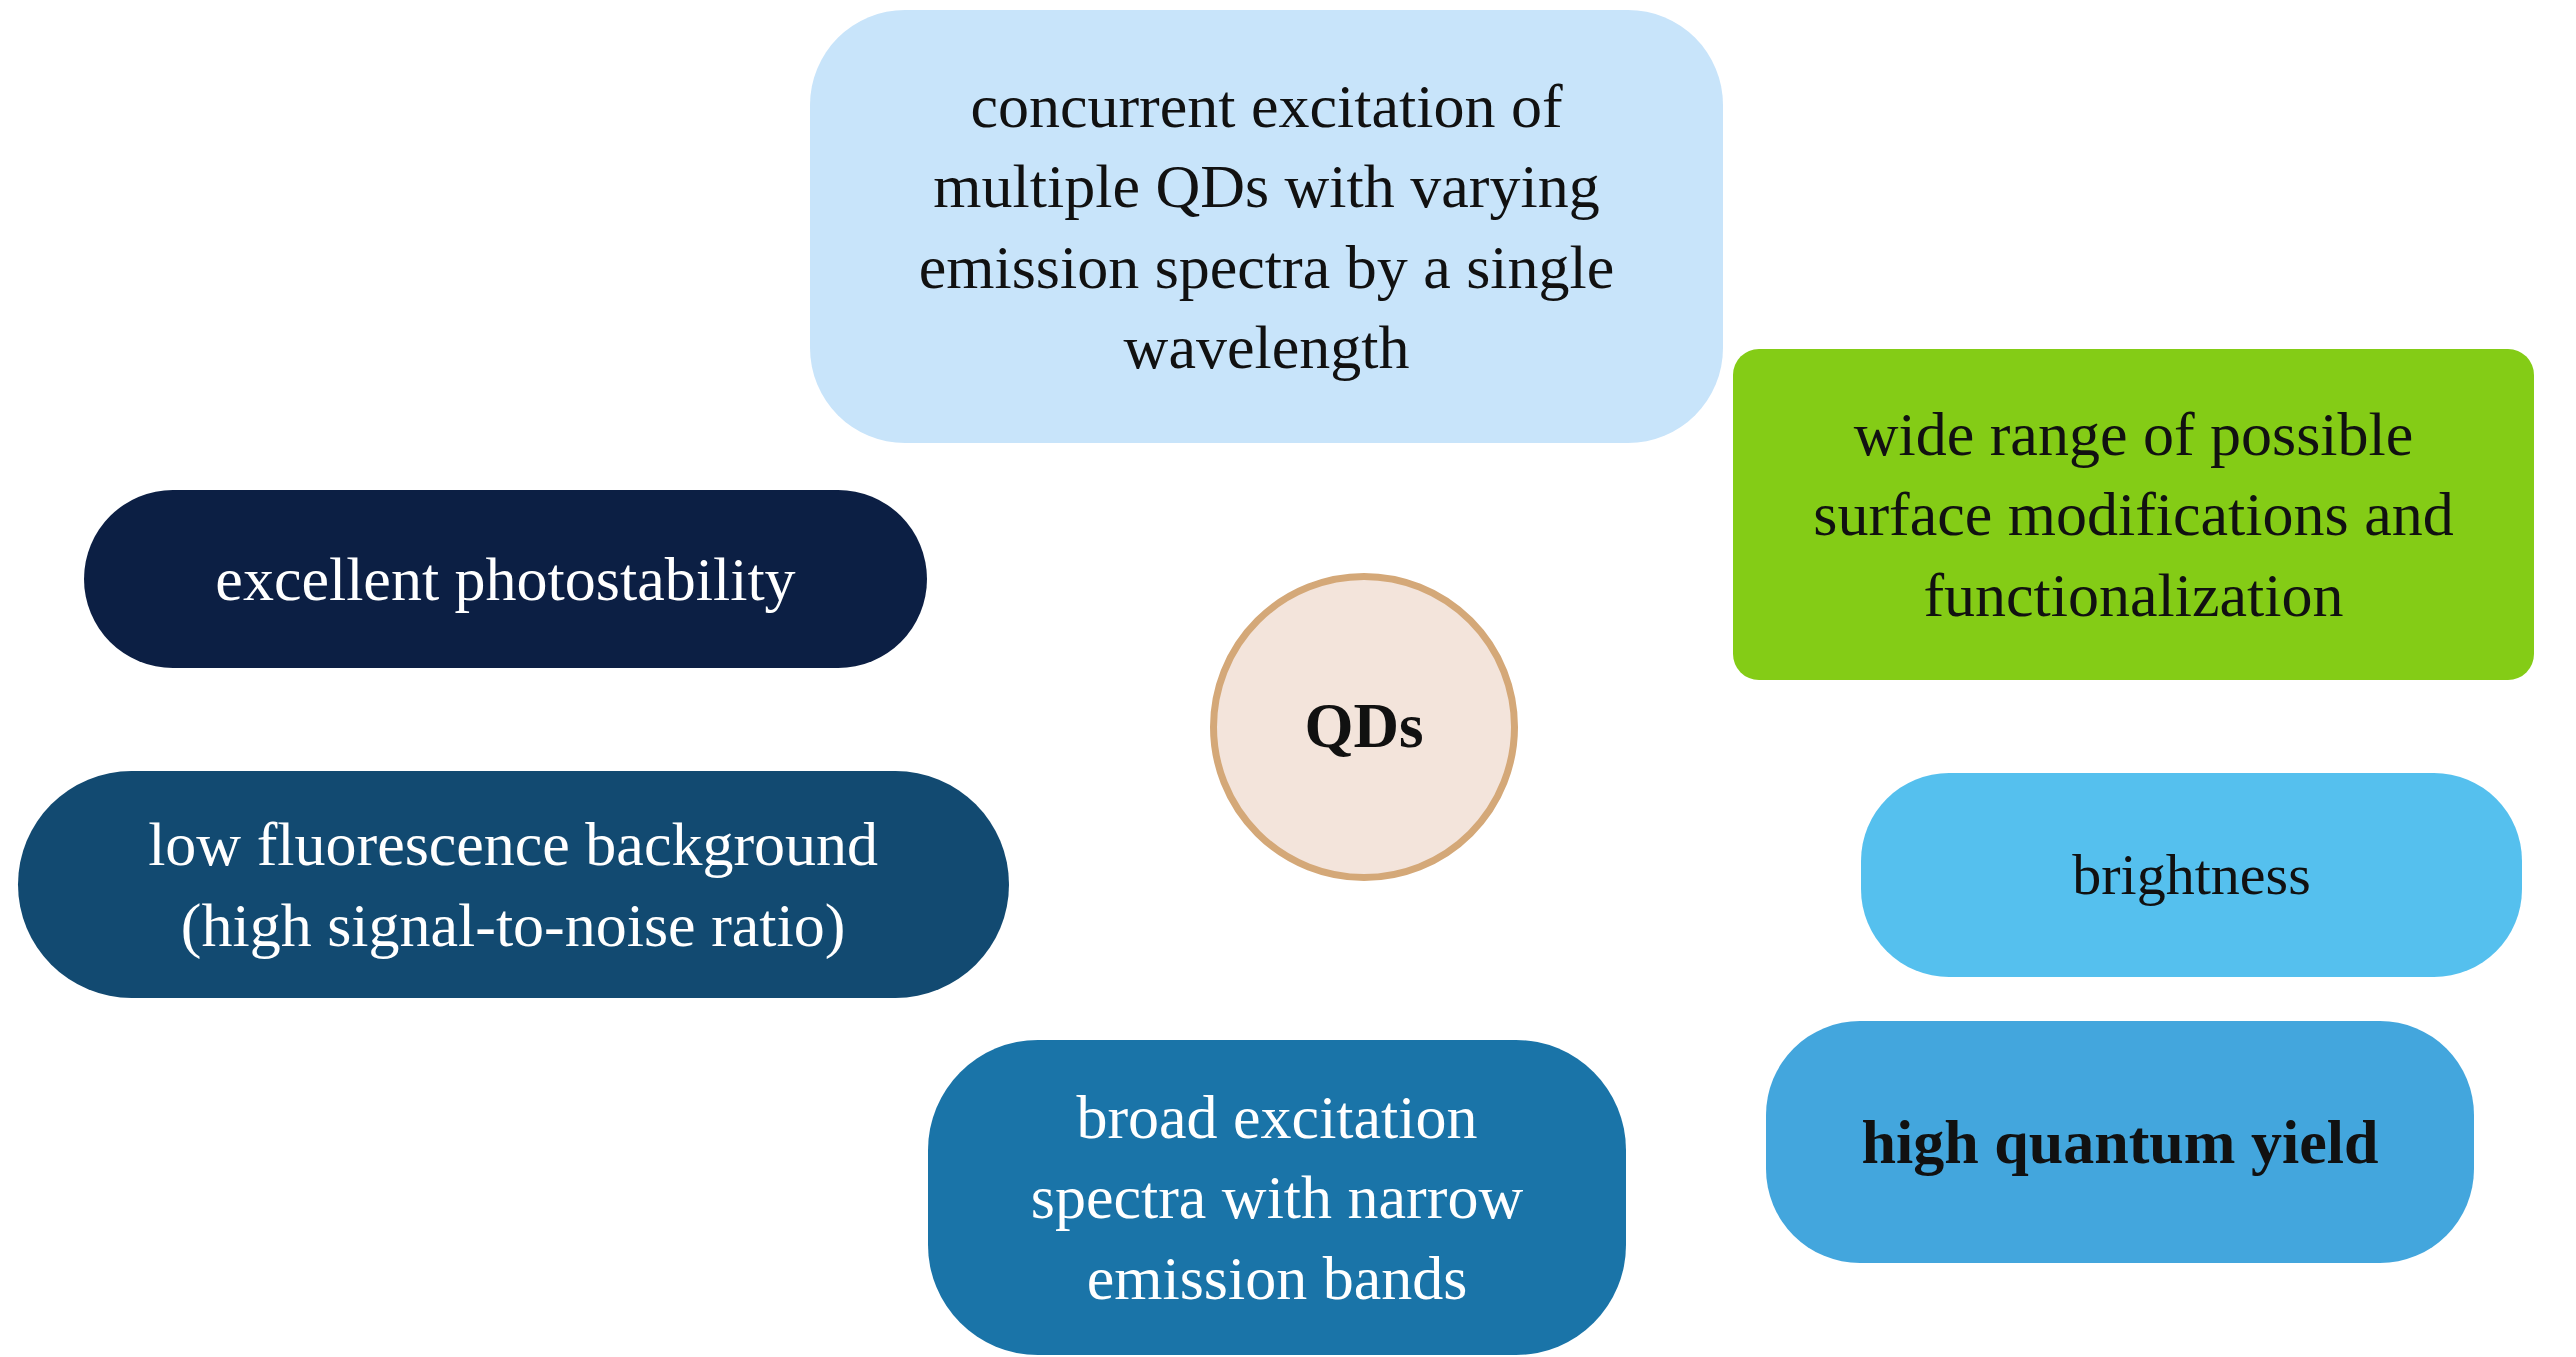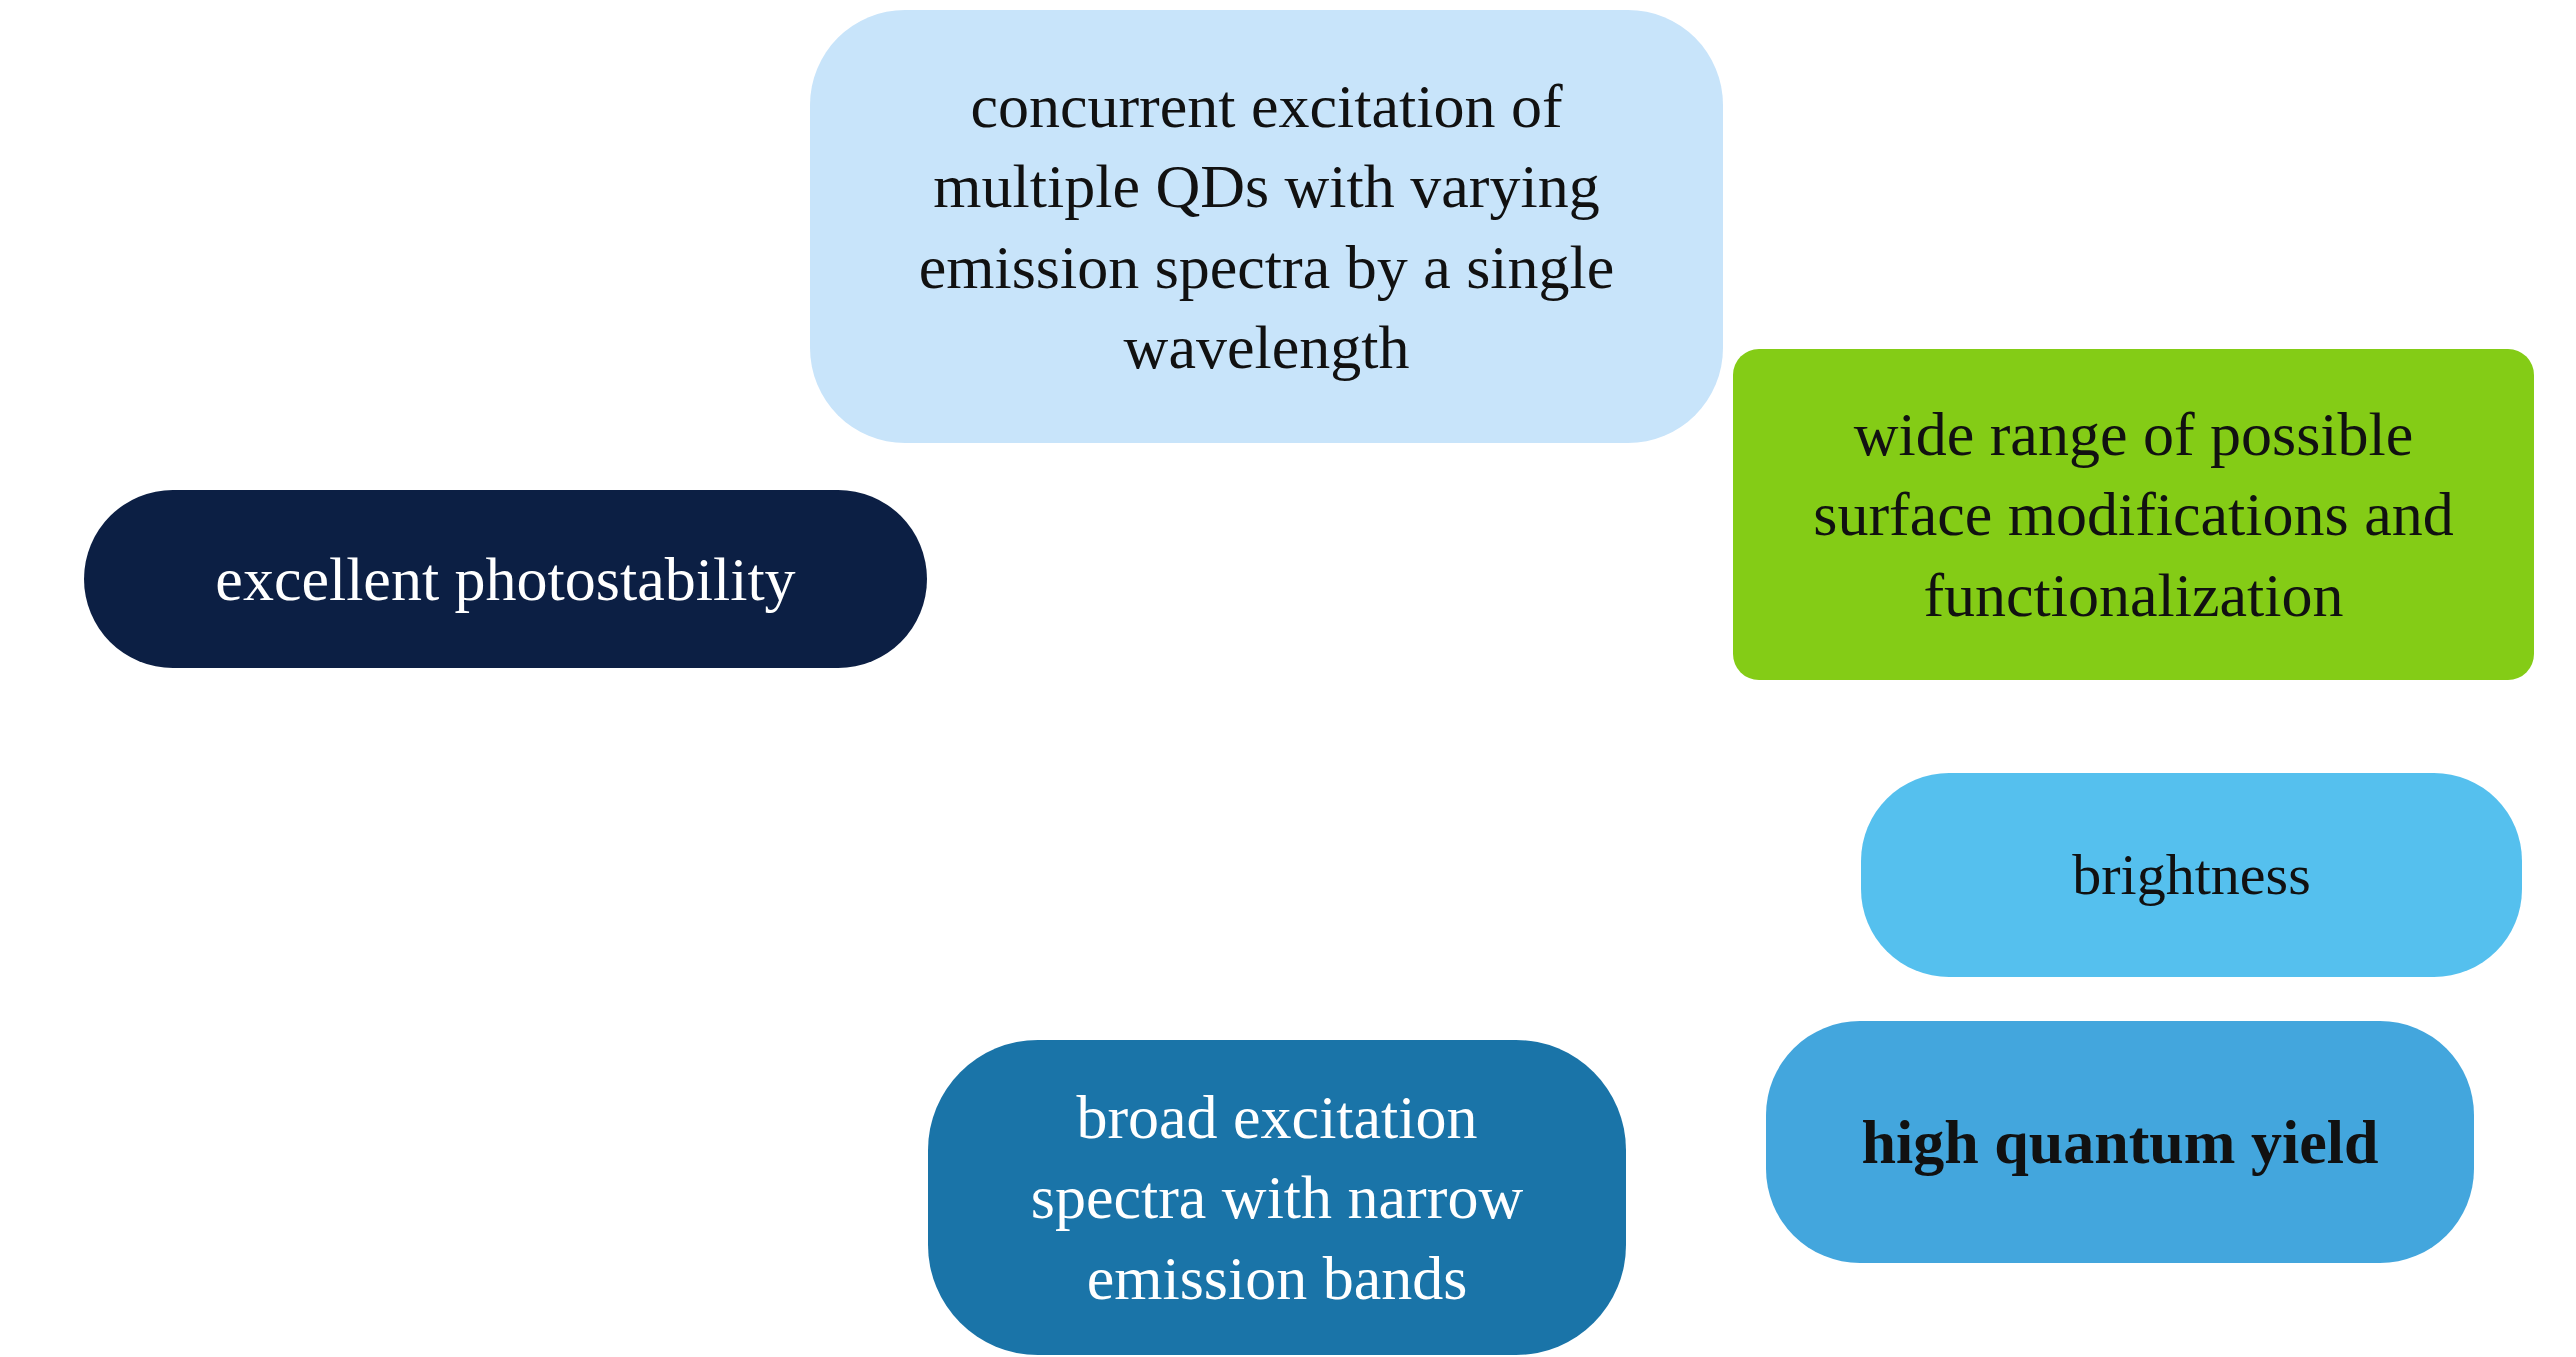--- a/index.html
+++ b/index.html
@@ -152,20 +152,24 @@
     <span class="label">concurrent excitation of
 multiple QDs with varying
 emission spectra by a single
 wavelength</span>
   </div>
 
   <div class="node" id="node-excellent-photostability">
     <span class="label">excellent photostability</span>
   </div>
 
+  <div class="node" id="node-low-fluorescence-background">
+    <span class="label">low fluorescence background
+(high signal-to-noise ratio)</span>
+  </div>
 
   <div class="node" id="node-surface-modifications">
     <span class="label">wide range of possible
 surface modifications and
 functionalization</span>
   </div>
 
   <div class="node" id="node-brightness">
     <span class="label">brightness</span>
   </div>
@@ -173,15 +177,18 @@
   <div class="node" id="node-high-quantum-yield">
     <span class="label">high quantum yield</span>
   </div>
 
   <div class="node" id="node-broad-excitation">
     <span class="label">broad excitation
 spectra with narrow
 emission bands</span>
   </div>
 
+  <div class="node" id="node-qds-hub">
+    <span class="label">QDs</span>
+  </div>
 
 </div>
 
 
 </body></html>

